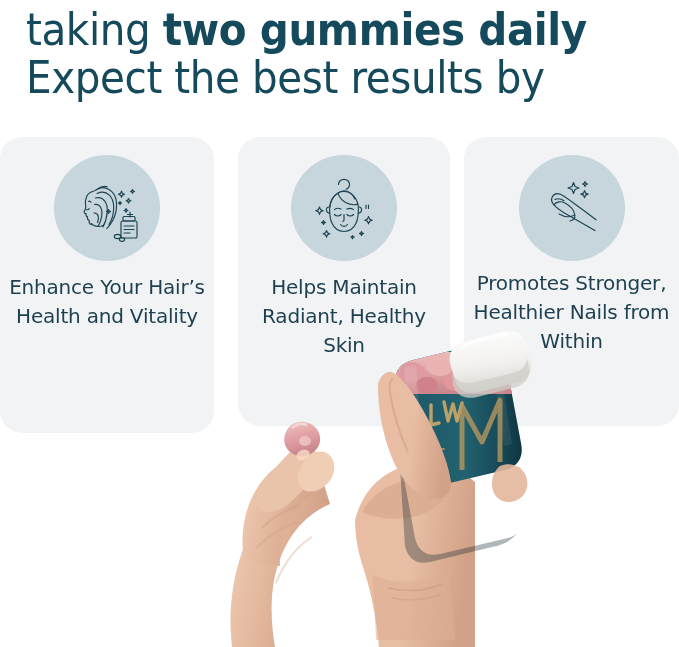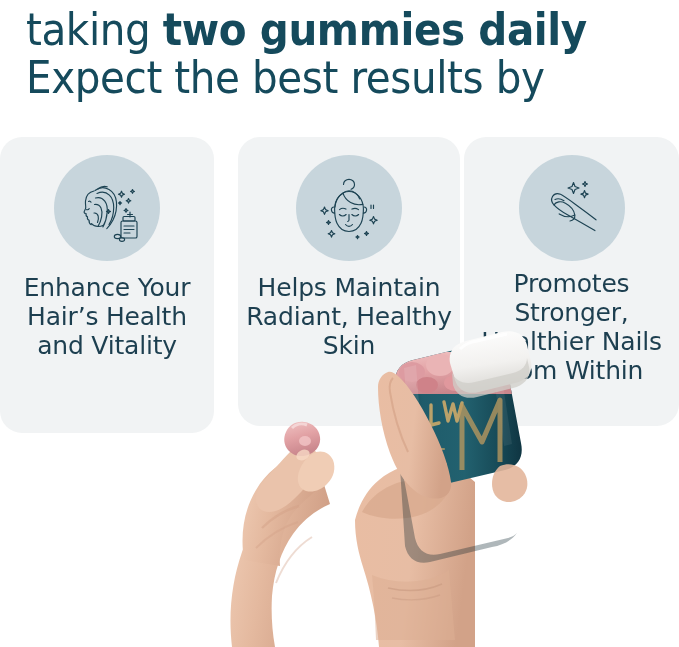--- a/index.html
+++ b/index.html
@@ -41,21 +41,21 @@
     width: 679px;
     height: 300px;
   }
   .card {
     position: absolute;
     top: 0;
     background: #f1f3f4;
     border-radius: 22px;
   }
   .card-1 { left: 0px;   width: 214px; height: 296px; }
-  .card-2 { left: 238px; width: 212px; height: 289px; padding-left: 10px; }
+  .card-2 { left: 238px; width: 212px; height: 289px; }
   .card-3 { left: 464px; width: 215px; height: 289px; }
 
   .icon-badge {
     position: absolute;
     top: 18px;
     left: 50%;
     transform: translateX(-50%);
     width: 106px;
     height: 106px;
     border-radius: 50%;
@@ -67,21 +67,21 @@
   .icon-badge svg { display: block; }
 
   .card-text {
     position: absolute;
     left: 6px;
     right: 6px;
     top: 136px;
     text-align: center;
     color: #1d3f50;
     font-family: "DejaVu Sans", "Liberation Sans", sans-serif;
-    font-size: 25px;
+    font-size: 20px;
     line-height: 29px;
     font-weight: 400;
     letter-spacing: -0.2px;
   }
   .card-3 .card-text { top: 132px; }
 
   
   #photo {
     position: absolute;
     left: 0;

